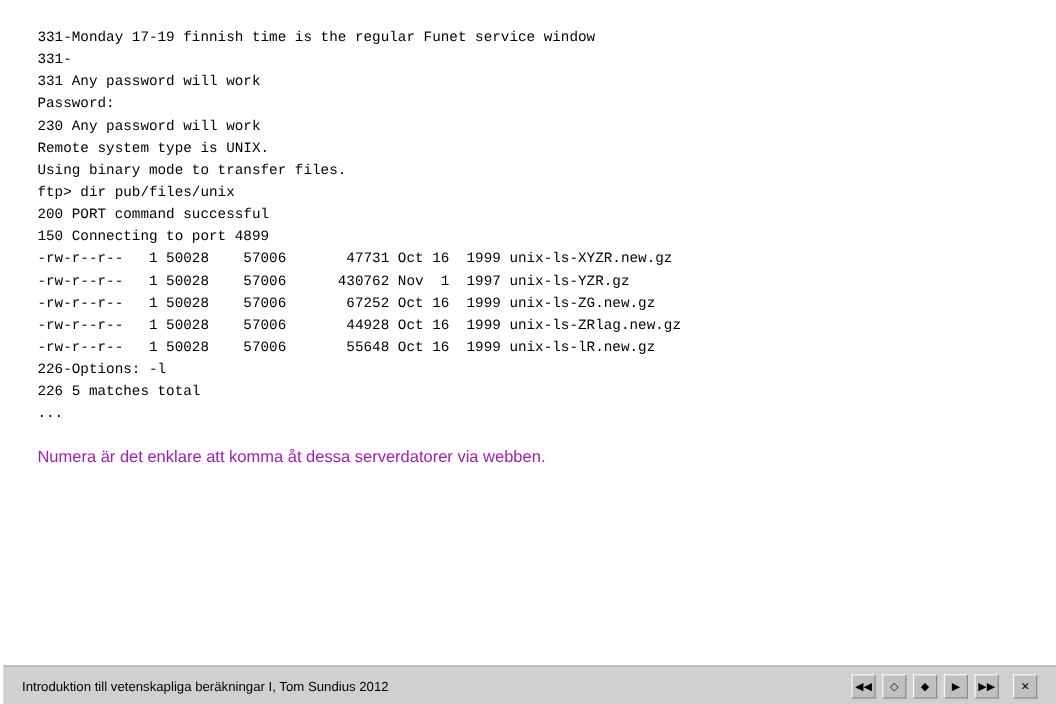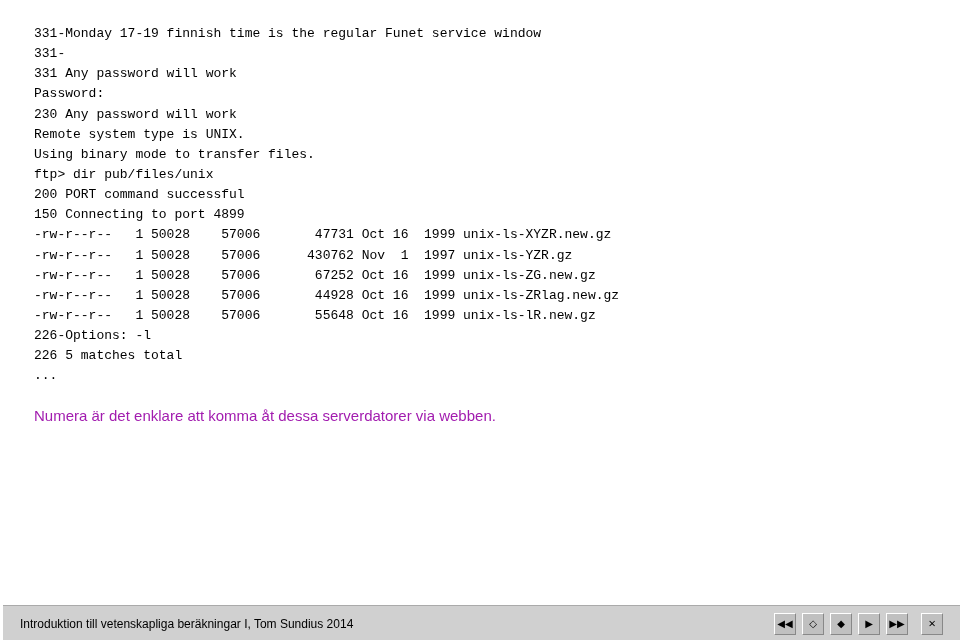--- a/index.html
+++ b/index.html
@@ -112,21 +112,21 @@
 -rw-r--r--   1 50028    57006       67252 Oct 16  1999 unix-ls-ZG.new.gz
 -rw-r--r--   1 50028    57006       44928 Oct 16  1999 unix-ls-ZRlag.new.gz
 -rw-r--r--   1 50028    57006       55648 Oct 16  1999 unix-ls-lR.new.gz
 226-Options: -l
 226 5 matches total
 ...</div>
   <p class="paragraph-text">Numera är det enklare att komma åt dessa serverdatorer via webben.</p>
 </div>
 
 <div class="footer">
-  <span class="footer-title">Introduktion till vetenskapliga beräkningar I, Tom Sundius 2014</span>
+  <span class="footer-title">Introduktion till vetenskapliga beräkningar I, Tom Sundius 2012</span>
   <div class="footer-controls">
     <div class="footer-btn">◀◀</div>
     <div class="footer-btn">◇</div>
     <div class="footer-btn">◆</div>
     <div class="footer-btn">▶</div>
     <div class="footer-btn">▶▶</div>
     <div class="close-btn">✕</div>
   </div>
 </div>
 

